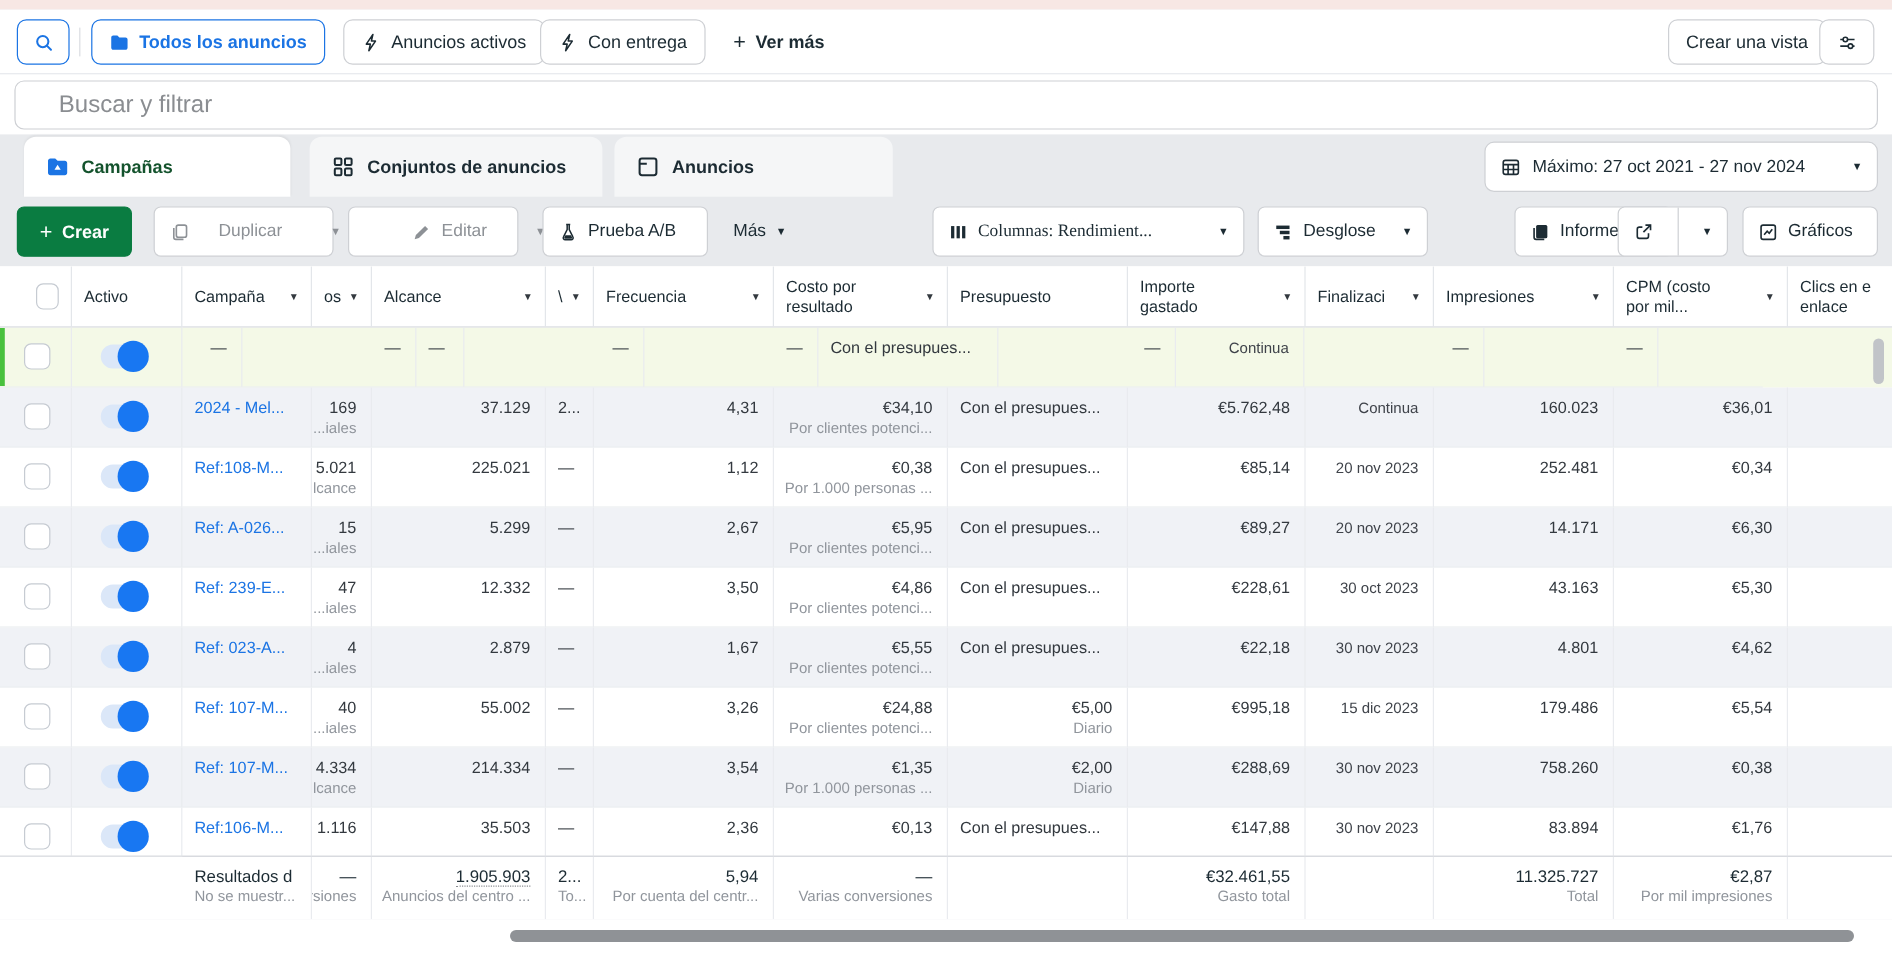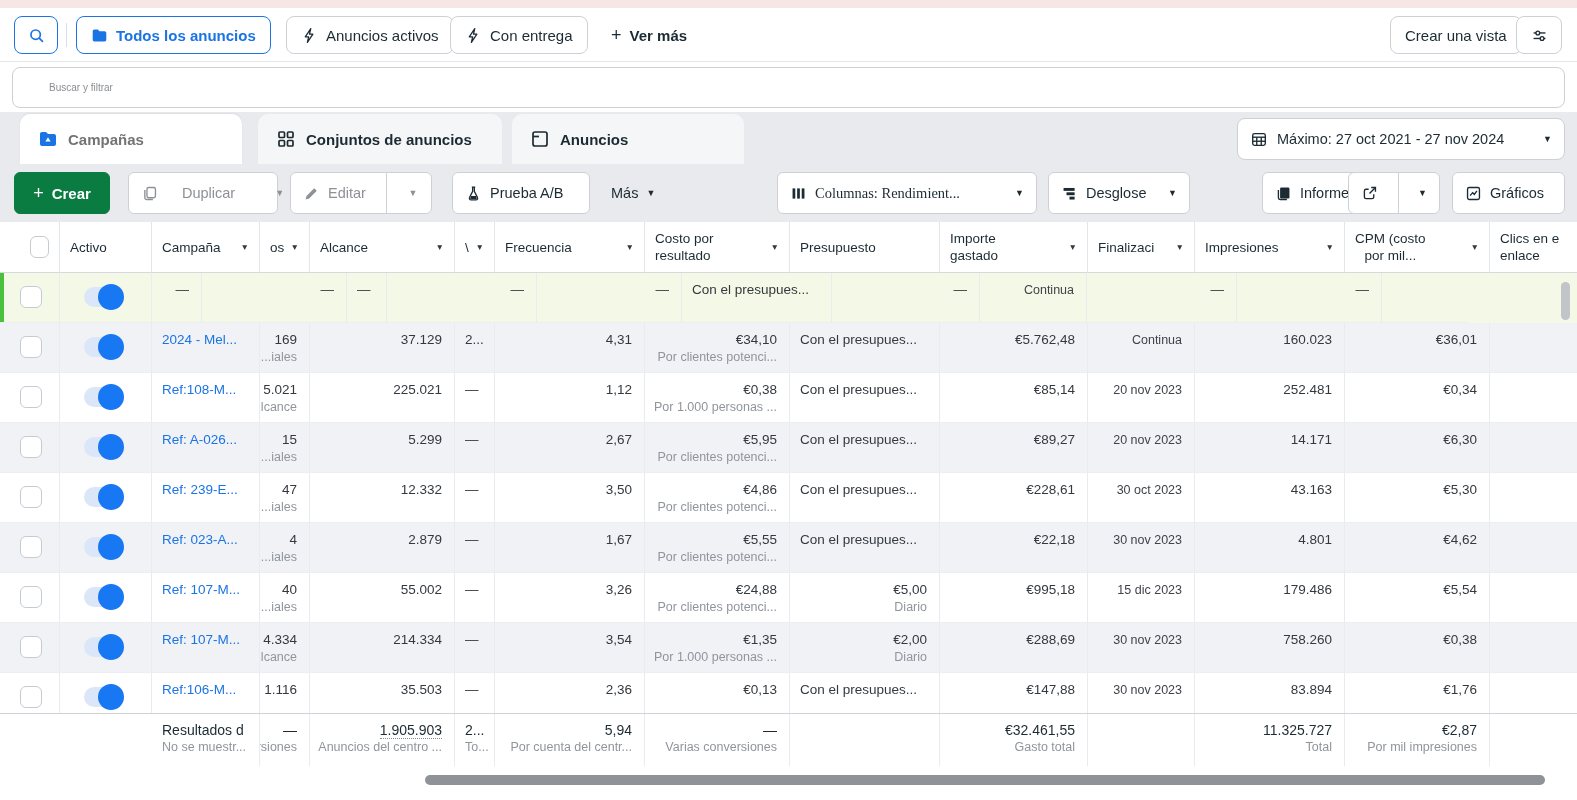--- a/index.html
+++ b/index.html
@@ -24,29 +24,29 @@
   .tb-btn.noborder { border-color:transparent; font-weight:700; }
   .tb-btn svg { width:17px; height:17px; }
   #tb-divider { left:66px; top:15px; width:1px; height:24px; background:#dadde1; }
   .plus-glyph { font-size:18px; font-weight:400; line-height:1; }
 
   
   #search-row { left:0; top:62px; width:1577px; height:50px; background:#fff; }
   #search-input {
     position:absolute; left:12px; top:5px; width:1553px; height:41px;
     border:1px solid #ced0d4; border-radius:8px; padding:0 14px 0 36px;
-    font-size:10px; color:#1c2b33; background:#fff; outline:none;
+    font-size:20px; color:#1c2b33; background:#fff; outline:none;
     font-family:"Liberation Sans","DejaVu Sans",sans-serif;
   }
   #search-input::placeholder { color:#8a8d91; }
 
   
   .tab { position:absolute; top:114px; height:50px; display:flex; align-items:center; gap:10px;
          padding:0 18px; font-size:15px; font-weight:700; border-radius:10px 10px 0 0; cursor:pointer; }
-  .tab.active { background:#fff; color:#737373; box-shadow:0 -1px 2px rgba(0,0,0,.05); }
+  .tab.active { background:#fff; color:#14532d; box-shadow:0 -1px 2px rgba(0,0,0,.05); }
   .tab.inactive { background:rgba(255,255,255,.55); color:#1c2b33; }
   .tab svg { width:20px; height:20px; }
 
   #date-btn { left:1237px; top:118px; width:328px; height:42px; background:#fff;
     border:1px solid #ced0d4; border-radius:8px; display:flex; align-items:center; gap:9px;
     padding:0 12px; font-size:14.5px; font-weight:500; cursor:pointer; }
   #date-btn svg { width:18px; height:18px; }
   .caret-glyph { font-size:9px; color:#1c2b33; margin-left:auto; }
   .caret-inline { font-size:9px; color:#1c2b33; }
 
@@ -85,21 +85,21 @@
   .td .main { display:block; line-height:18px; }
   .td .sub { display:block; line-height:16px; font-size:12.5px; color:#90959c; }
   .td.right { text-align:right; padding-right:12px; }
   .td.left { padding-left:10px; }
   .td.date .main { font-size:12.5px; color:#3f434a; }
   .clipL { direction:rtl; }
   .camp-link { color:#1b74e4; cursor:pointer; }
 
   .c0{width:60px;} .c1{width:92px;} .c2{width:108px;} .c3{width:50px;} .c4{width:145px;}
   .c5{width:40px;} .c6{width:150px;} .c7{width:145px;} .c8{width:150px;} .c9{width:148px;}
-  .c10{width:107px;} .c11{width:150px;} .c12{width:145px;text-align:center;} .c13{width:87px;}
+  .c10{width:107px;} .c11{width:150px;} .c12{width:145px;} .c13{width:87px;}
 
   .checkbox { width:22px; height:22px; background:#fff; border:1px solid #c6cbd2; border-radius:6px;
               margin:14px 0 0 20px; cursor:pointer; }
   .th .checkbox, .td .checkbox { margin-top:0; }
   .td.cell-check { padding-top:13px; }
   .td.cell-check .checkbox { margin:0 0 0 20px; }
   .th.c0 { justify-content:flex-start; }
 
   .toggle { position:relative; width:38px; height:20px; border-radius:10px; background:#dbe7f8;
             margin:14px 0 0 24px; cursor:pointer; }
@@ -249,21 +249,21 @@
           </svg>
       </span>
       <span>Duplicar</span>
     </span>
     <span class="seg-divider"></span>
     <span class="seg" style="width:38px;justify-content:center;">
       <span class="caret-inline" style="color:#8d9196;">▼</span>
     </span>
   </div>
 
-  <div class="ac-btn split disabled" style="left:290px;width:142px;">
+  <div class="ac-btn split disabled" style="left:290px;width:142px;padding-left:40px;">
     <span class="seg" style="flex:1;">
       <span style="display:flex;">
         <svg viewBox="0 0 20 20">
             <path d="M3 17l1.2-4.2 9-9 3 3-9 9L3 17z" fill="currentColor"></path>
           </svg>
       </span>
       <span>Editar</span>
     </span>
     <span class="seg-divider"></span>
     <span class="seg" style="width:38px;justify-content:center;">

